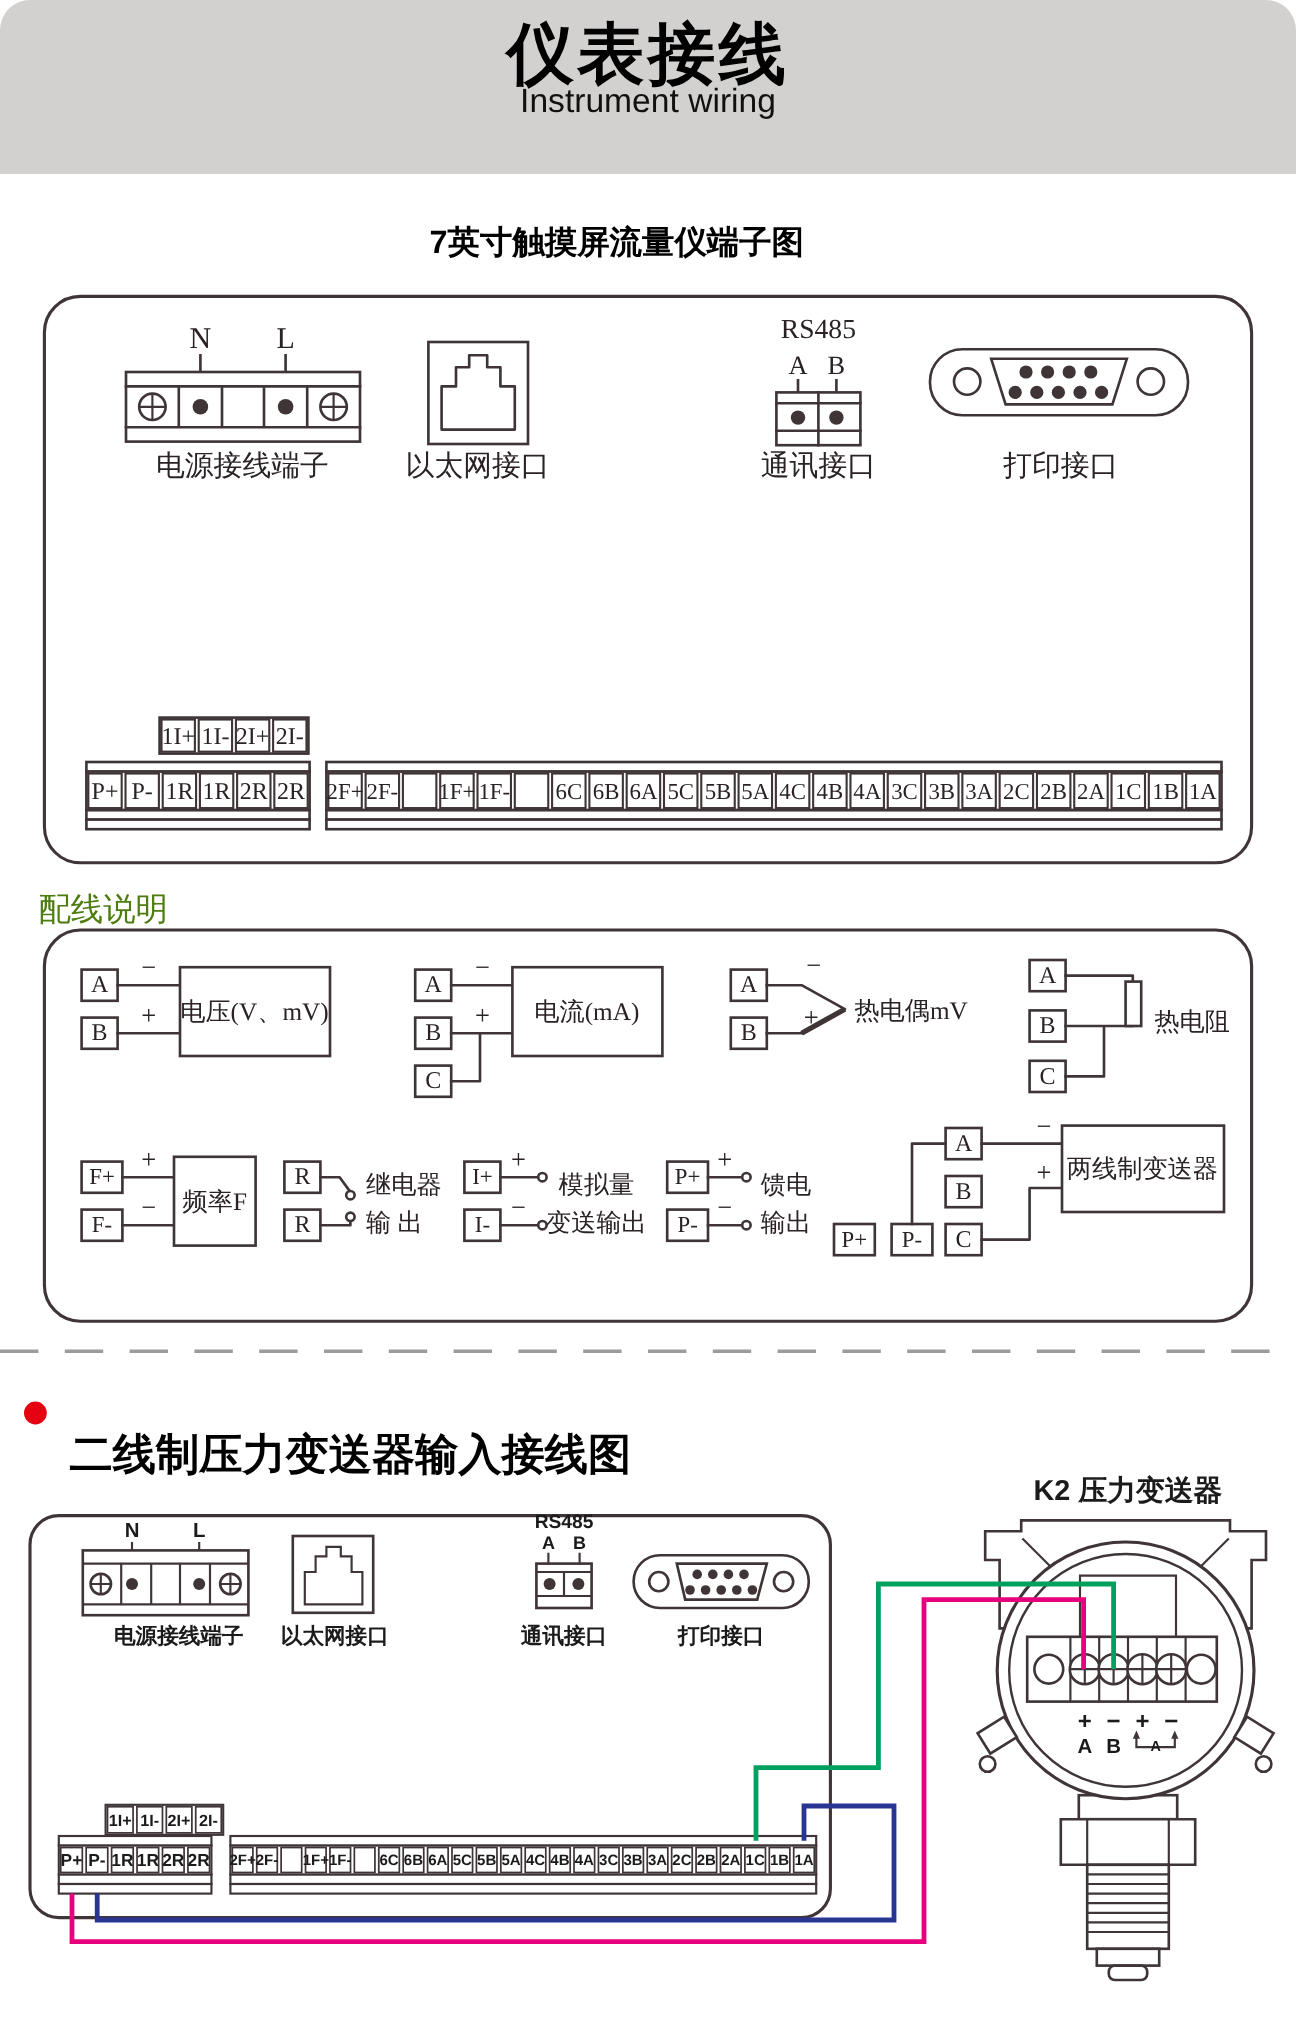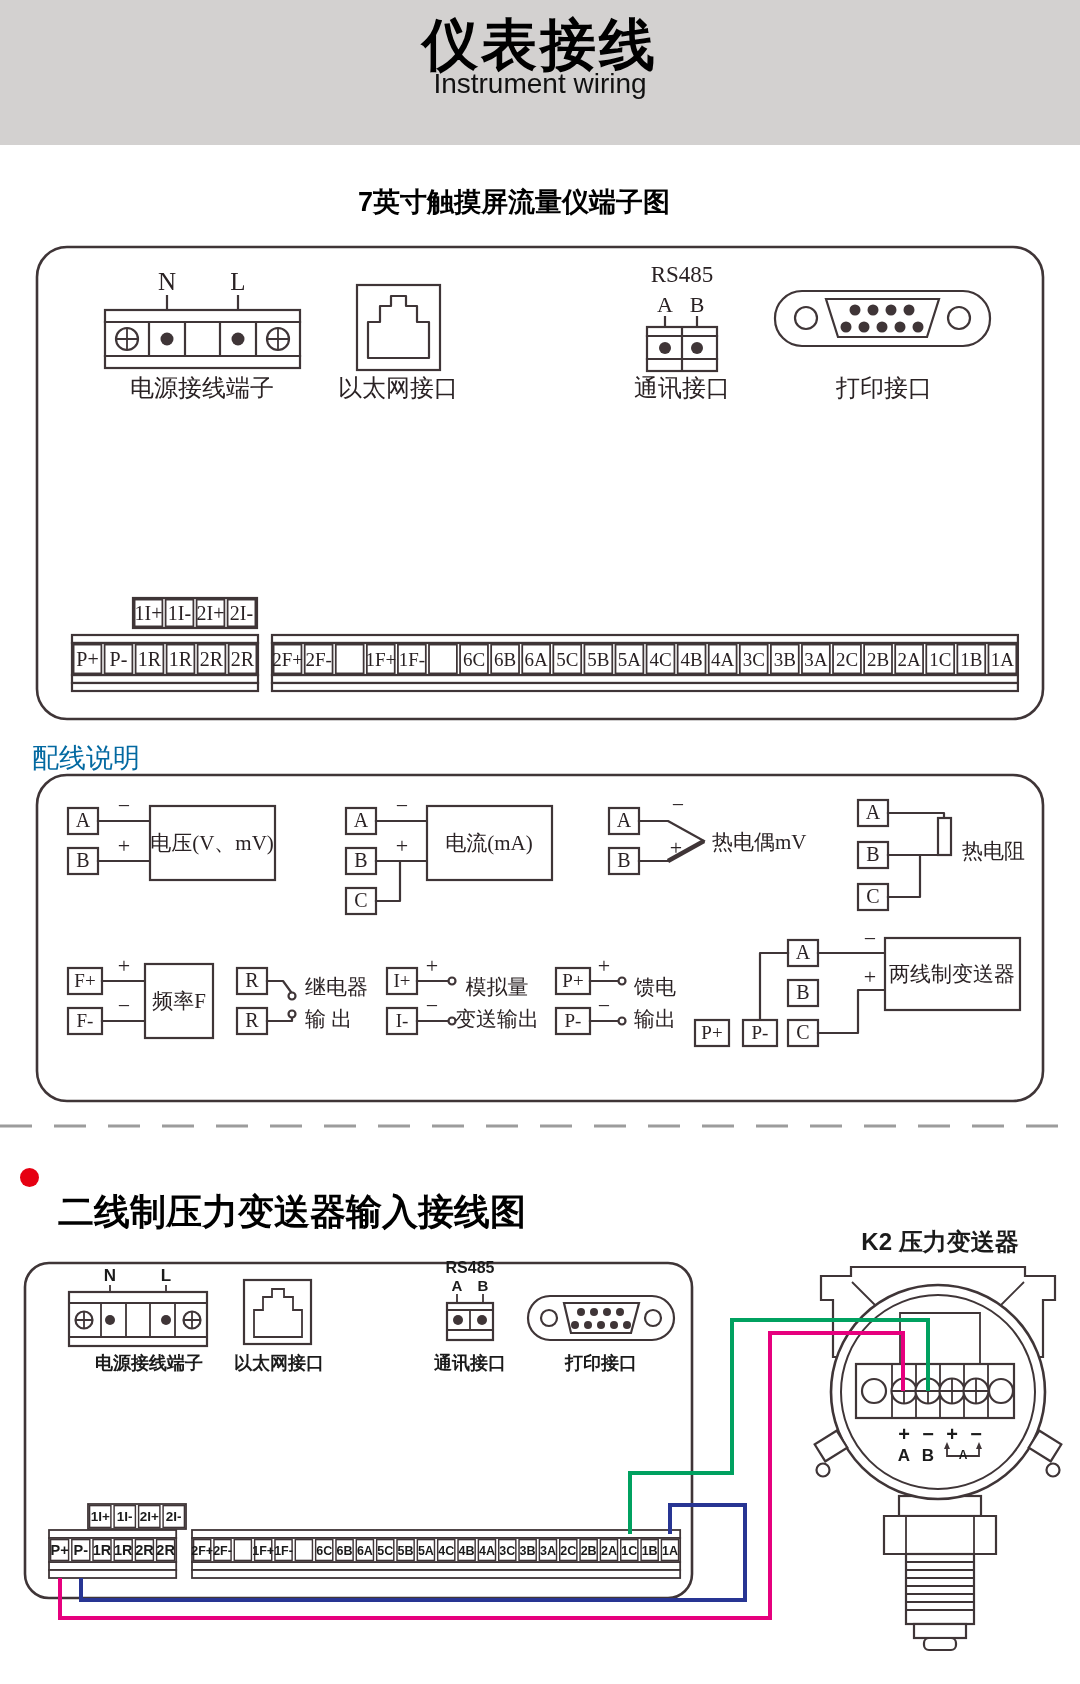--- a/index.html
+++ b/index.html
@@ -1,22 +1,22 @@
 <!DOCTYPE html>
 <html><head>
 <meta charset="utf-8">
 <style>
   html,body{margin:0;padding:0;background:#fff;}
   #page{position:relative;width:1080px;height:1684px;background:#fff;overflow:hidden;
-        font-family:"Liberation Sans","DejaVu Sans",sans-serif;}
+        font-family:"Liberation Sans","DejaVu Sans",sans-serif;border-radius:25px;}
   .banner{position:absolute;left:0;top:0;width:1080px;height:145px;background:#d3d1d0;text-align:center;}
   .banner .t{font-size:56px;font-weight:bold;letter-spacing:3px;color:#000;margin-top:14px;line-height:1.1;}
   .banner .s{font-size:28px;color:#111;margin-top:-8px;}
   .h1{position:absolute;left:358px;top:184px;font-size:27px;font-weight:bold;color:#000;}
-  .h2{position:absolute;left:32px;top:740px;font-size:27px;color:#0369a1;
+  .h2{position:absolute;left:32px;top:740px;font-size:27px;color:#4d7c0f;
       font-family:"Liberation Serif","DejaVu Serif",serif;}
   .h3{position:absolute;left:58px;top:1156px;font-size:36px;font-weight:bold;color:#000;margin-top:32px;}
   .bullet{position:absolute;left:20px;top:1168px;width:19px;height:19px;border-radius:50%;}
   svg{position:absolute;left:0;top:0;}
   .ln{stroke:#3F3537;fill:none;stroke-width:2.2;stroke-linecap:square;stroke-linejoin:round;}
   .lt{stroke:#3F3537;fill:none;stroke-width:1.8;}
   .bx{fill:#fff;stroke:#3F3537;stroke-width:2.2;}
   .nf{fill:none;stroke:#3F3537;stroke-width:2.6;}
   .dk{fill:#3F3537;stroke:none;}
   .thk{stroke:#3F3537;fill:none;stroke-width:4.4;}

